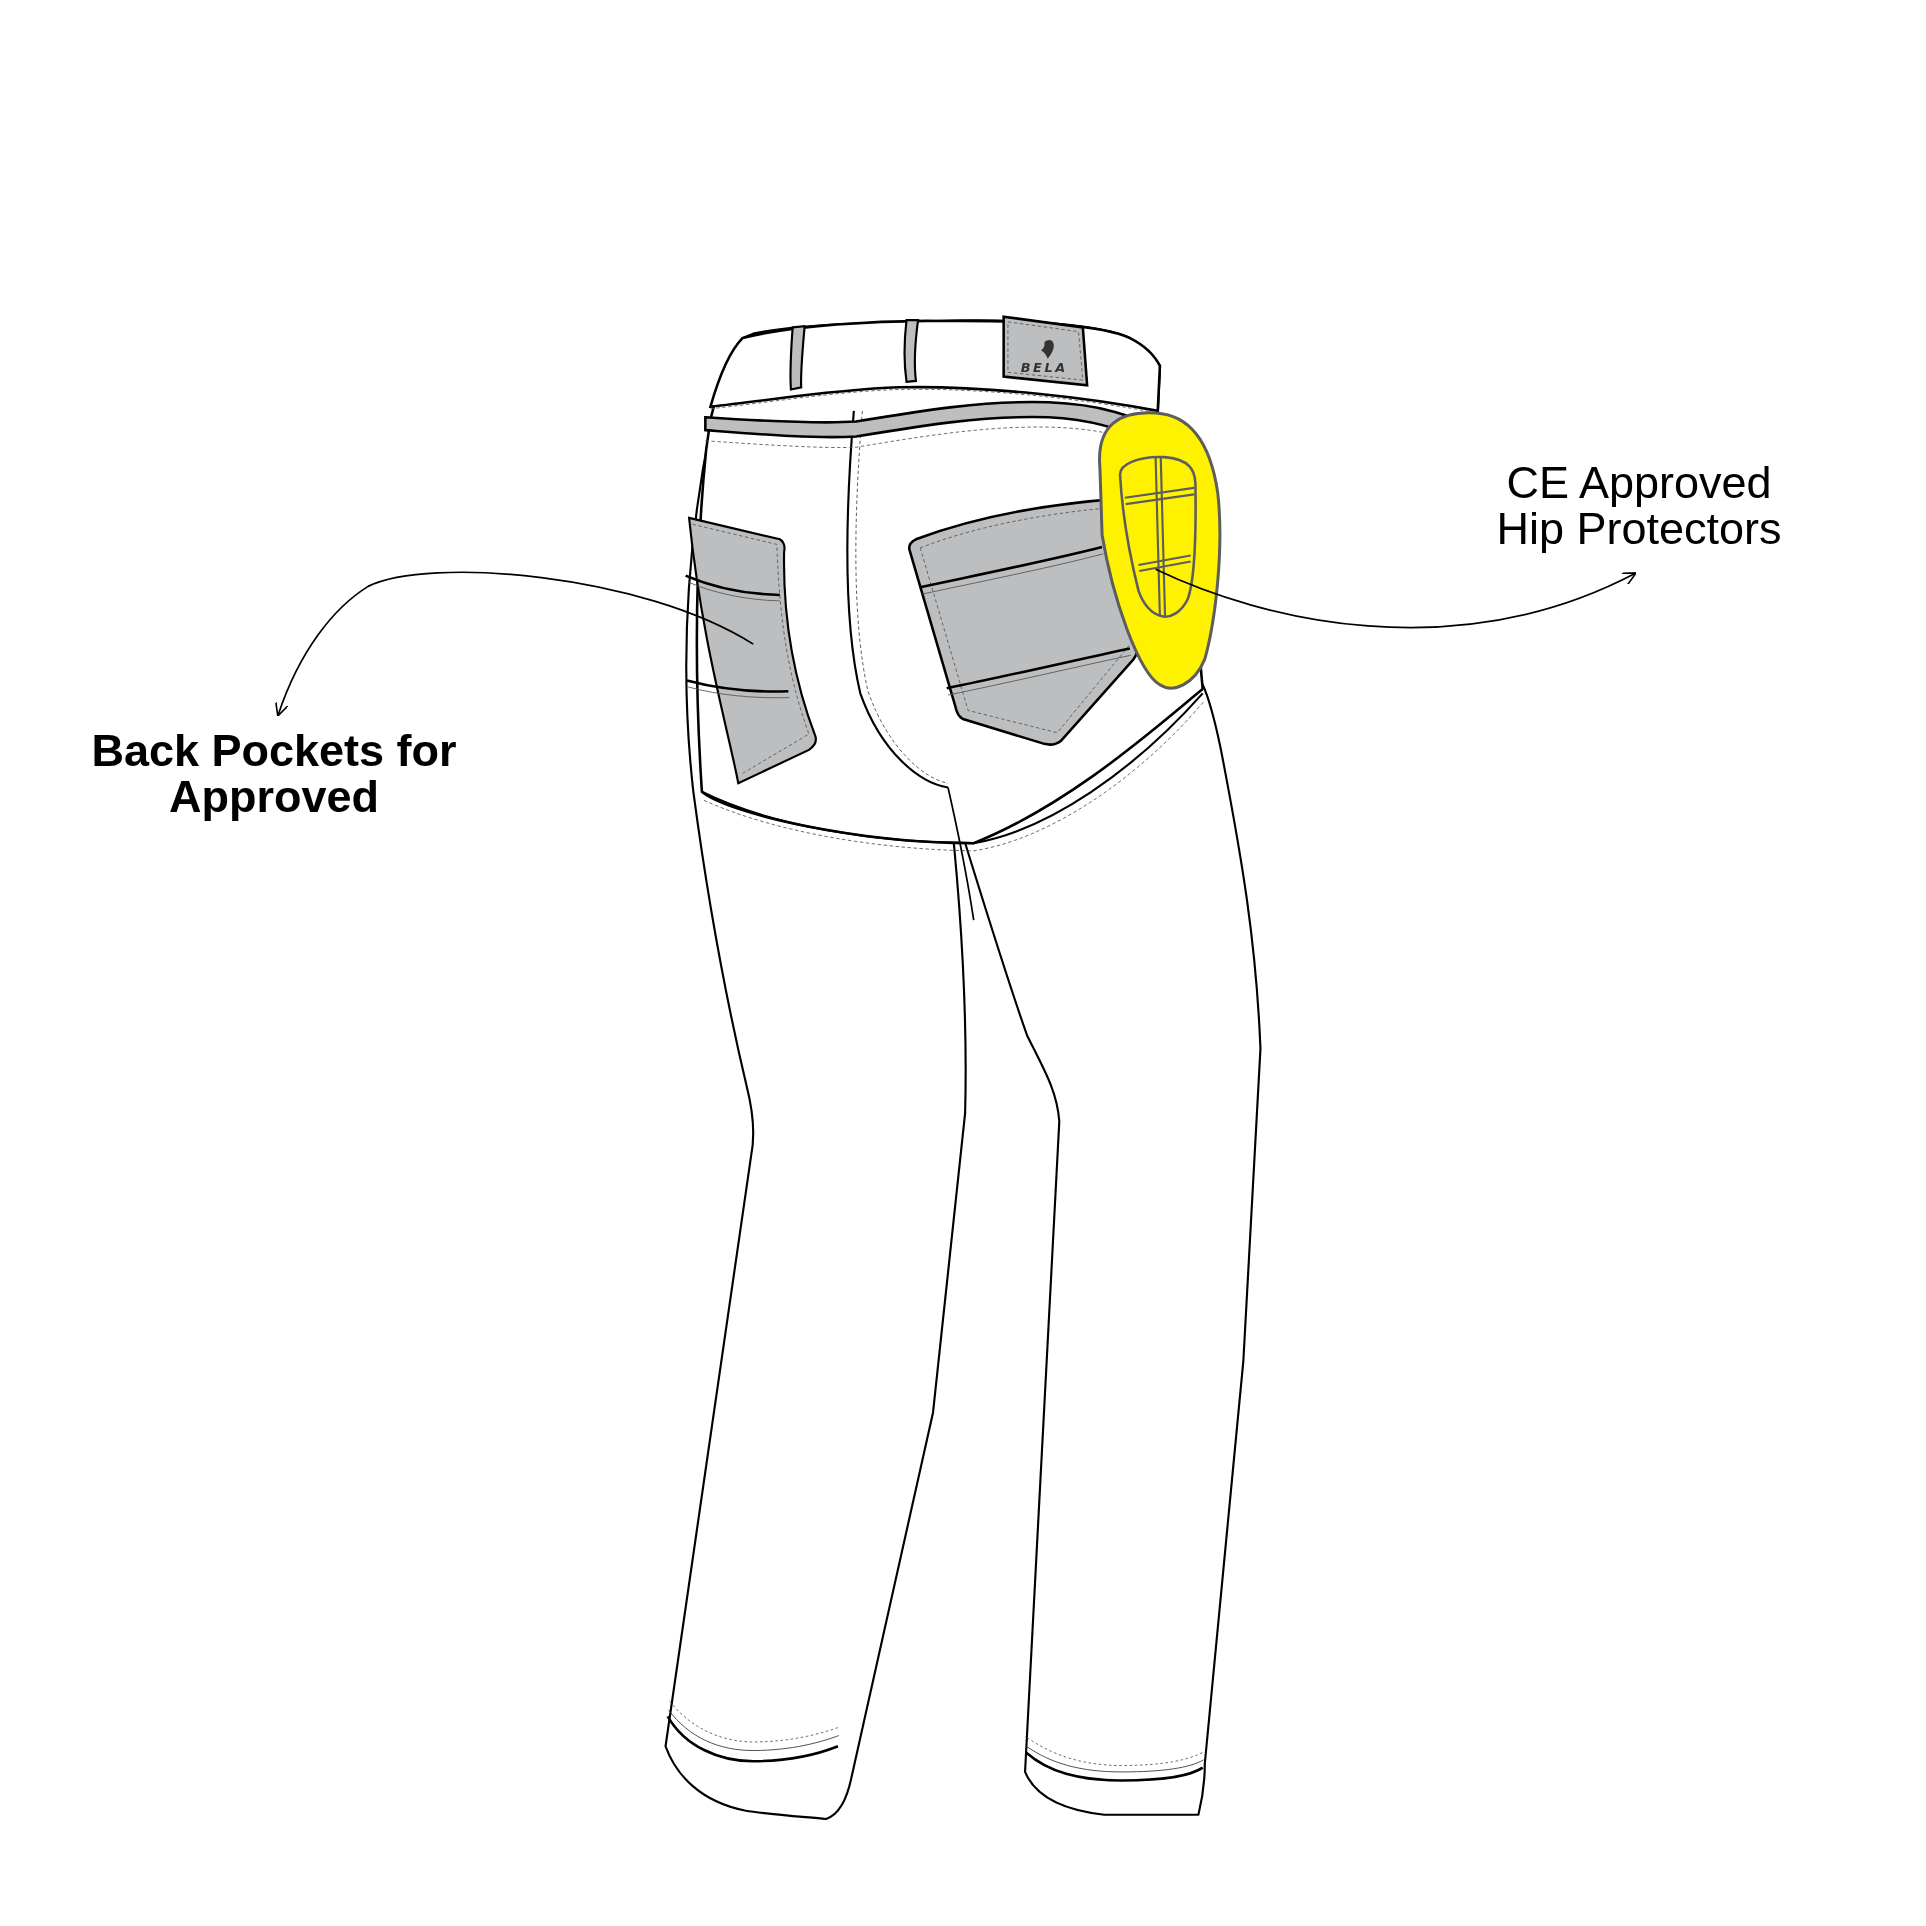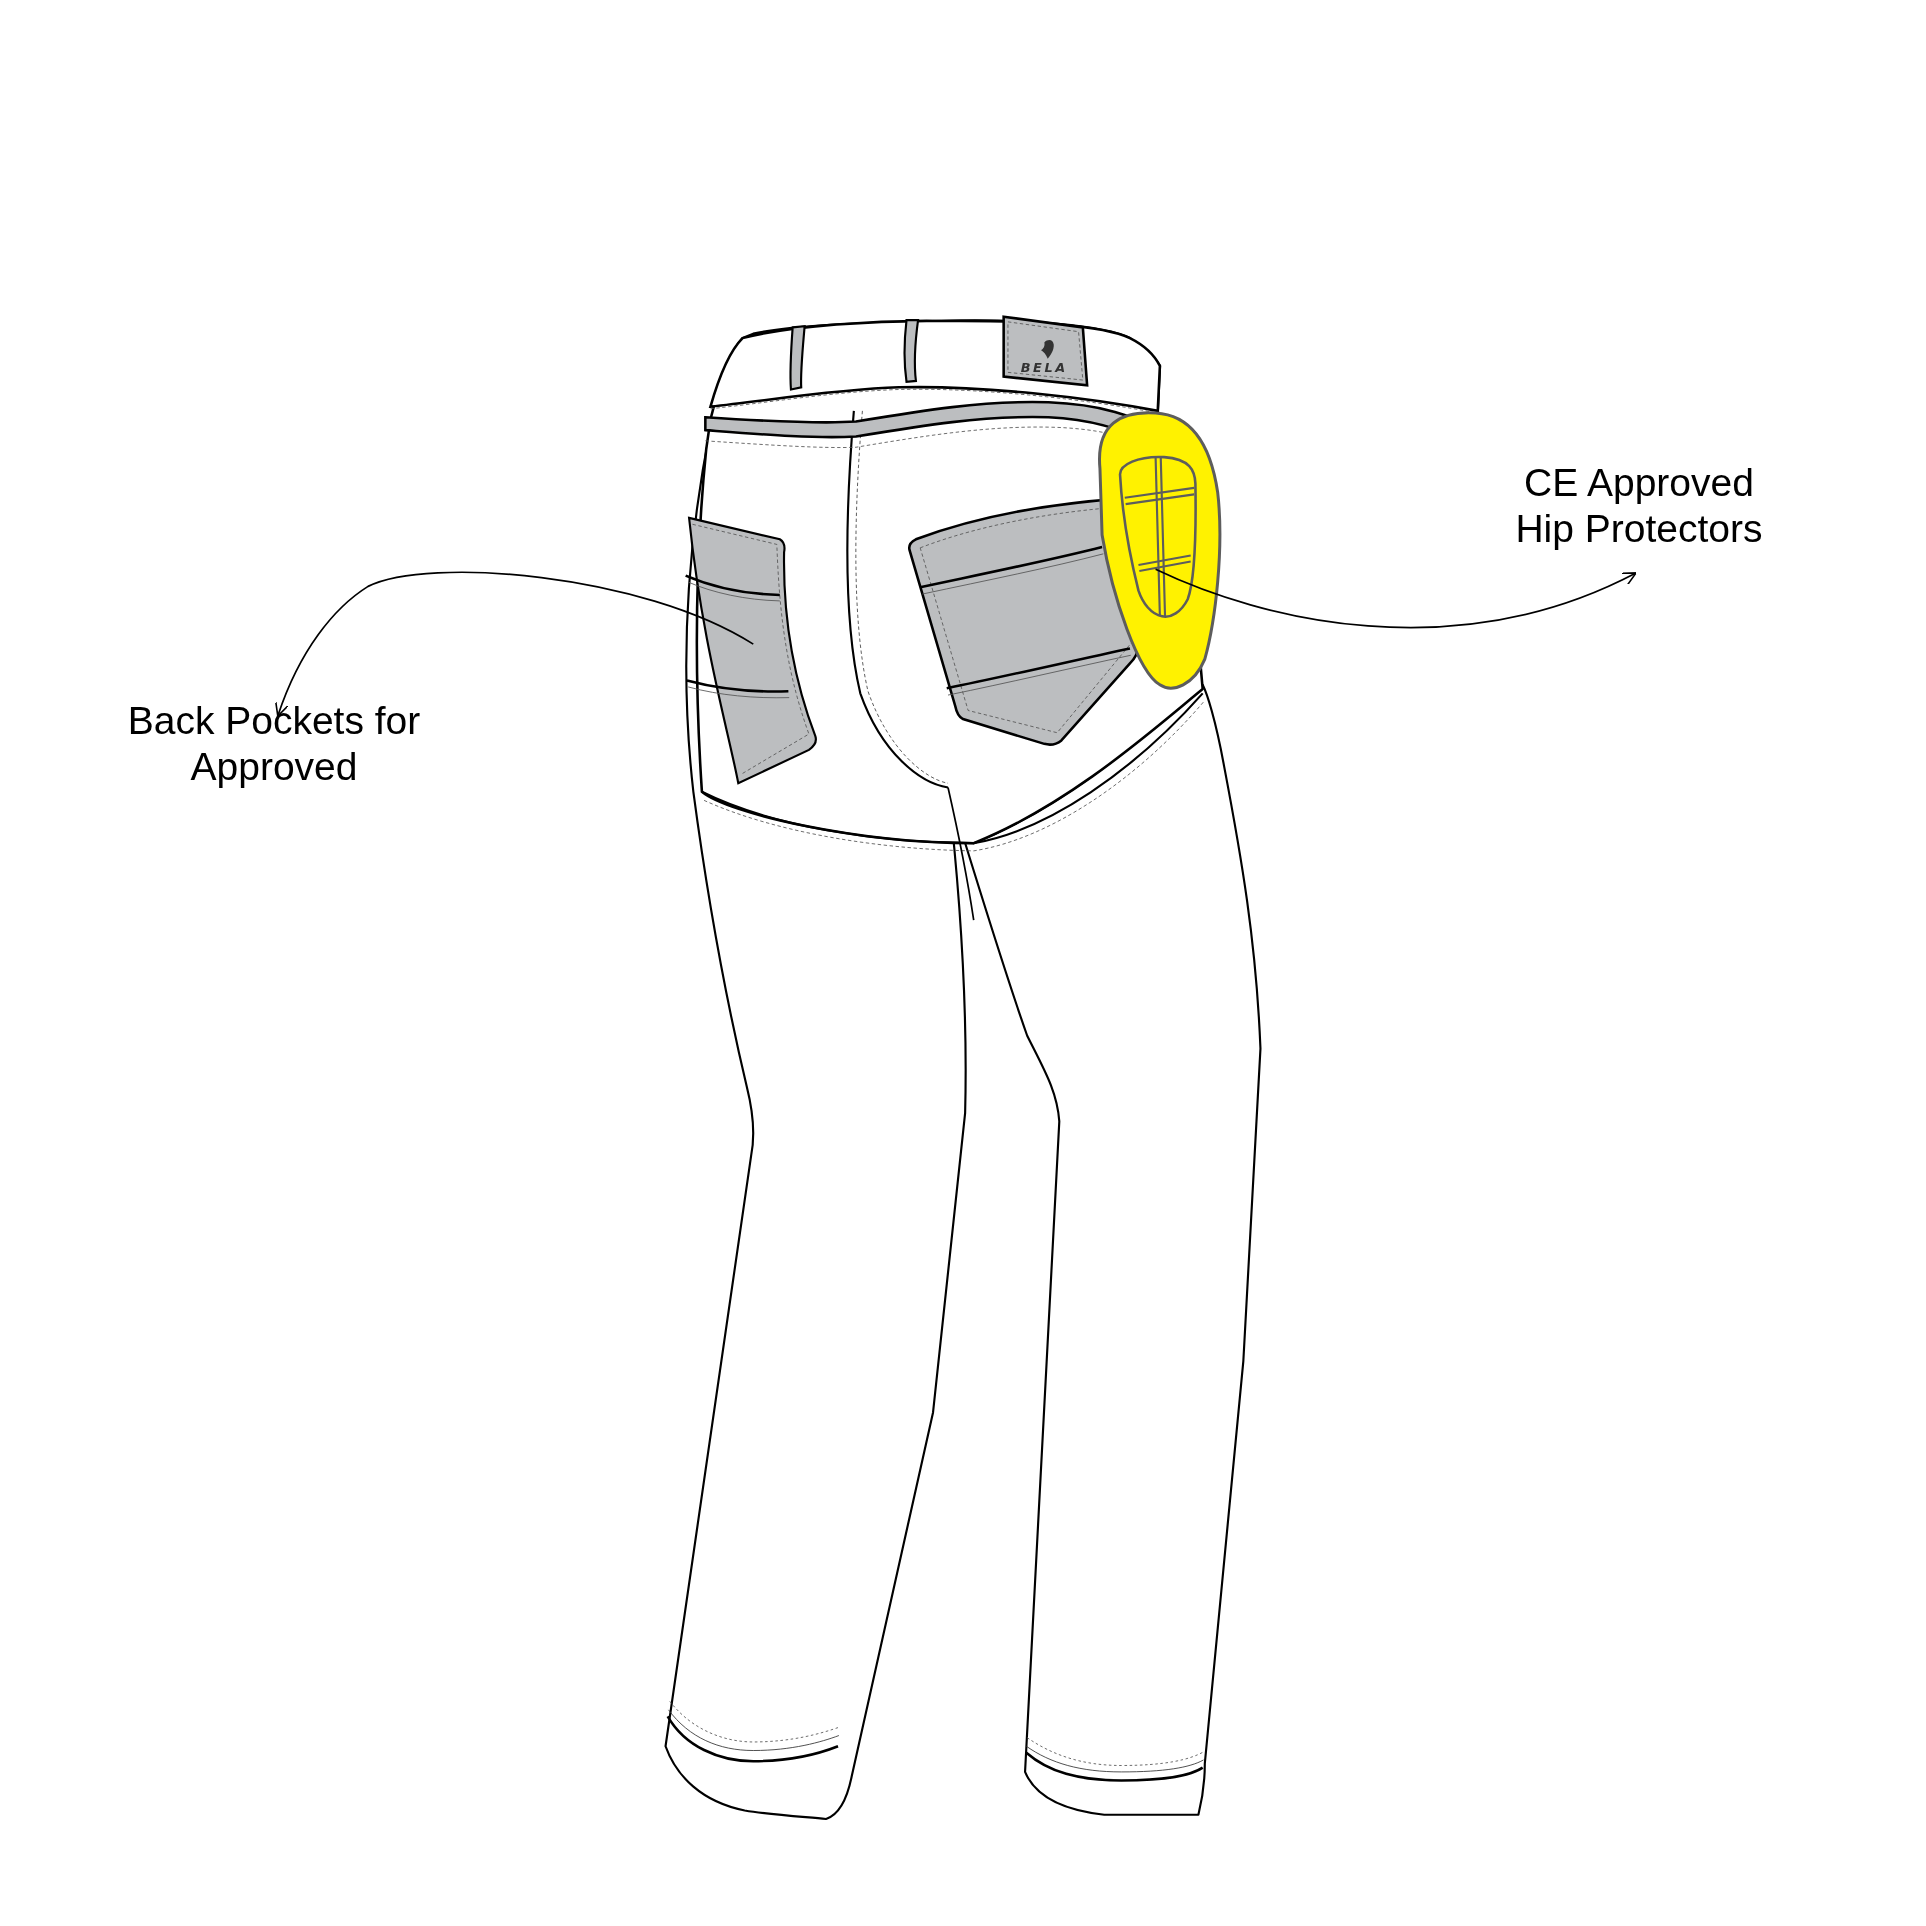--- a/index.html
+++ b/index.html
@@ -1,21 +1,21 @@
 <!DOCTYPE html>
 <html style="font-size:6.8px"><head>
 <meta charset="utf-8">
 <style>
   html, body { margin: 0; padding: 0; background: #ffffff; }
   body { width: 1926px; height: 1926px; position: relative; overflow: hidden; }
   #canvas { position: absolute; left: 0; top: 0; width: 1926px; height: 1926px; }
   .label {
     position: absolute;
     font-family: "Liberation Sans", sans-serif;
-    font-size: 39px;
+    font-size: 45px;
     line-height: 46px;
     color: #000000;
     text-align: center;
     white-space: nowrap;
     transform: translateX(-50%);
   }
   .ln { display: block; }
   .brand {
     font-family: "DejaVu Sans", sans-serif;
     font-weight: bold;
@@ -166,17 +166,17 @@
 
   <path d="M2700,1330 C2950,1450 3400,1560 3820,1340" fill="none" stroke="#000" stroke-width="4" marker-end="url(#arrowhead)"></path>
   <path d="M1760,1505 C1500,1340 1000,1300 860,1370 C780,1420 700,1520 650,1670" fill="none" stroke="#000" stroke-width="4" marker-end="url(#arrowhead)"></path>
 </svg>
 
 <div class="label" style="left:1639px; top:460px;">
   <span class="ln">CE Approved</span>
   <span class="ln">Hip Protectors</span>
 </div>
 
-<div class="label" style="left:274px; top:698px;">
+<div class="label" style="left:274px; top:728px;font-weight:bold;">
   <span class="ln">Back Pockets for</span>
   <span class="ln">Approved</span>
 </div>
 
 
 </body></html>

